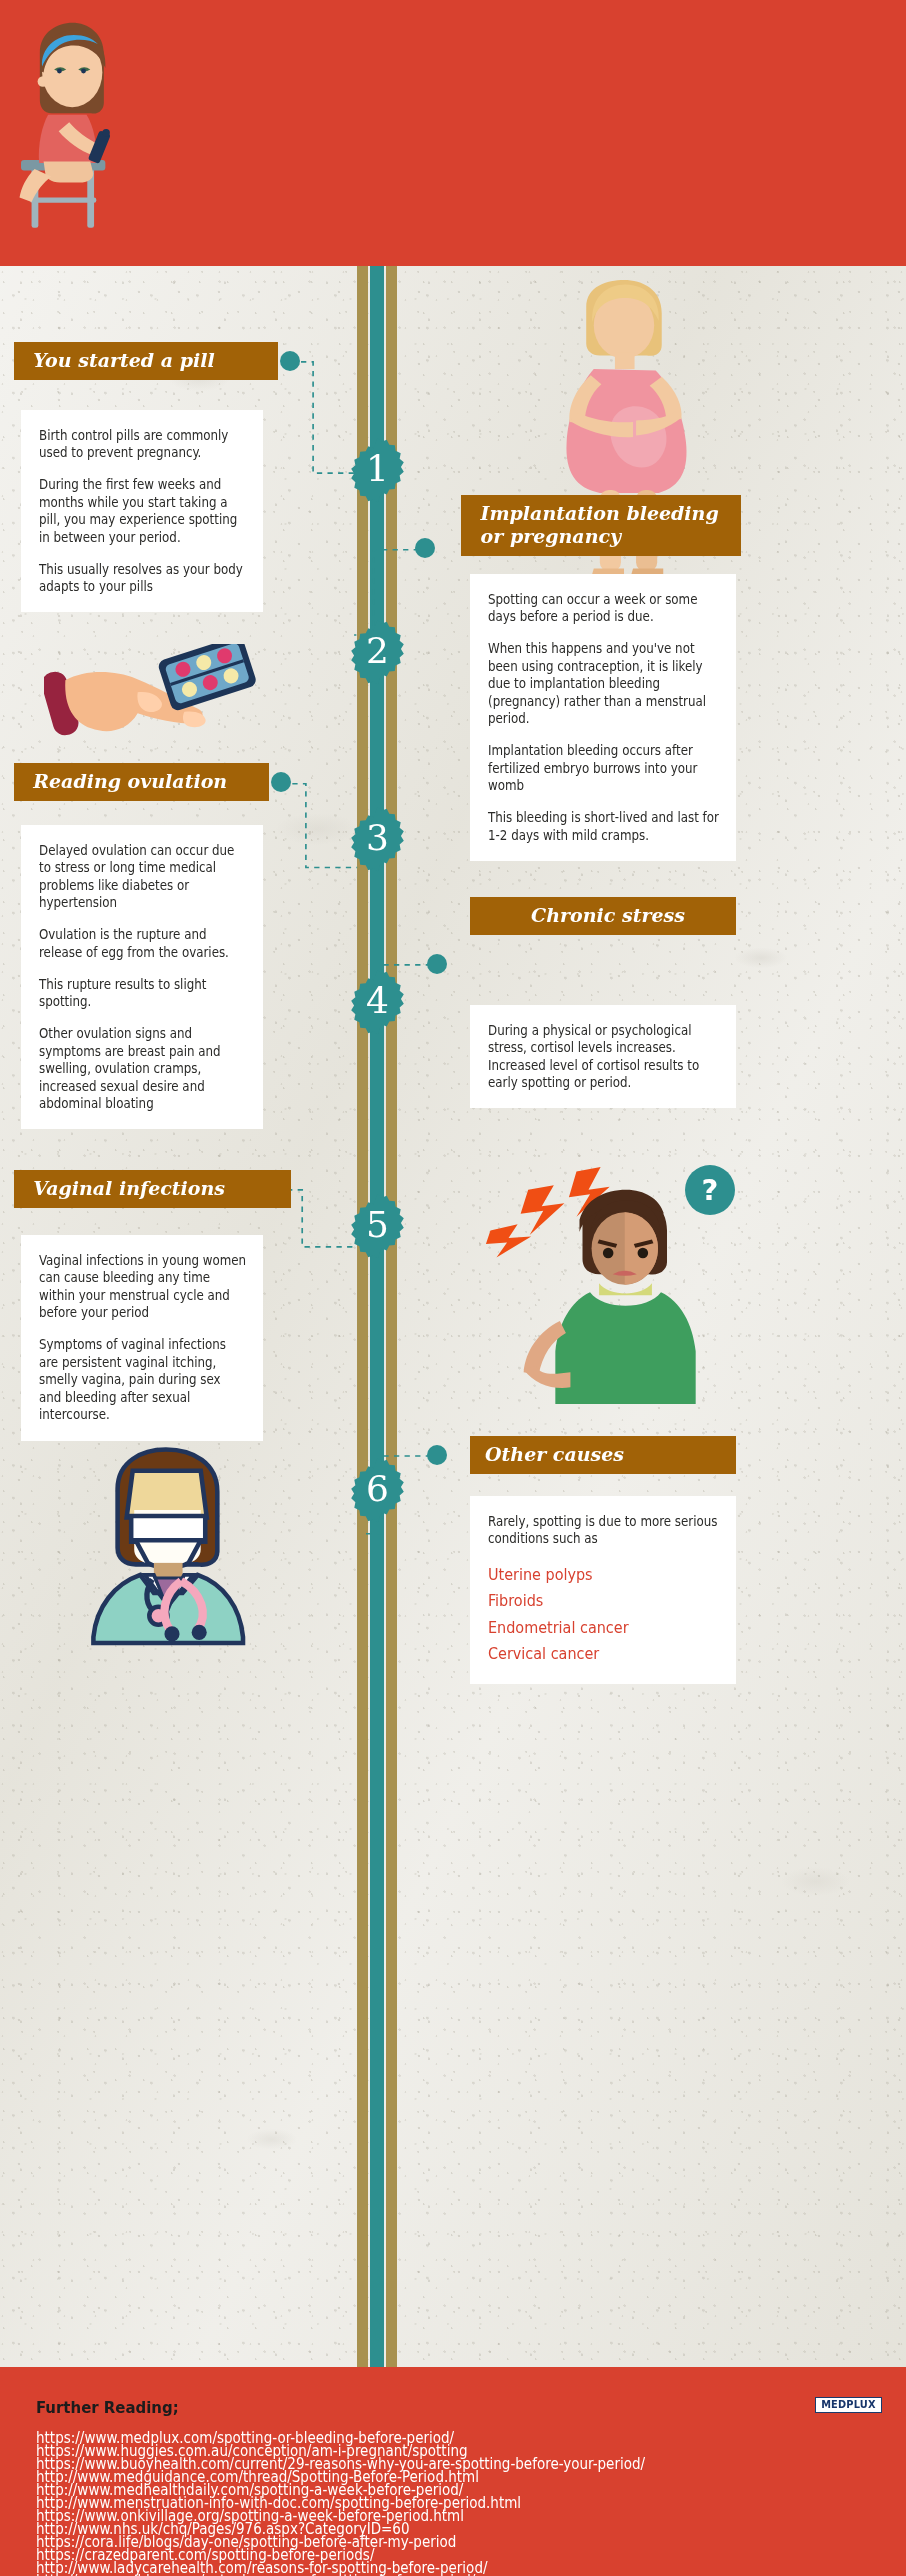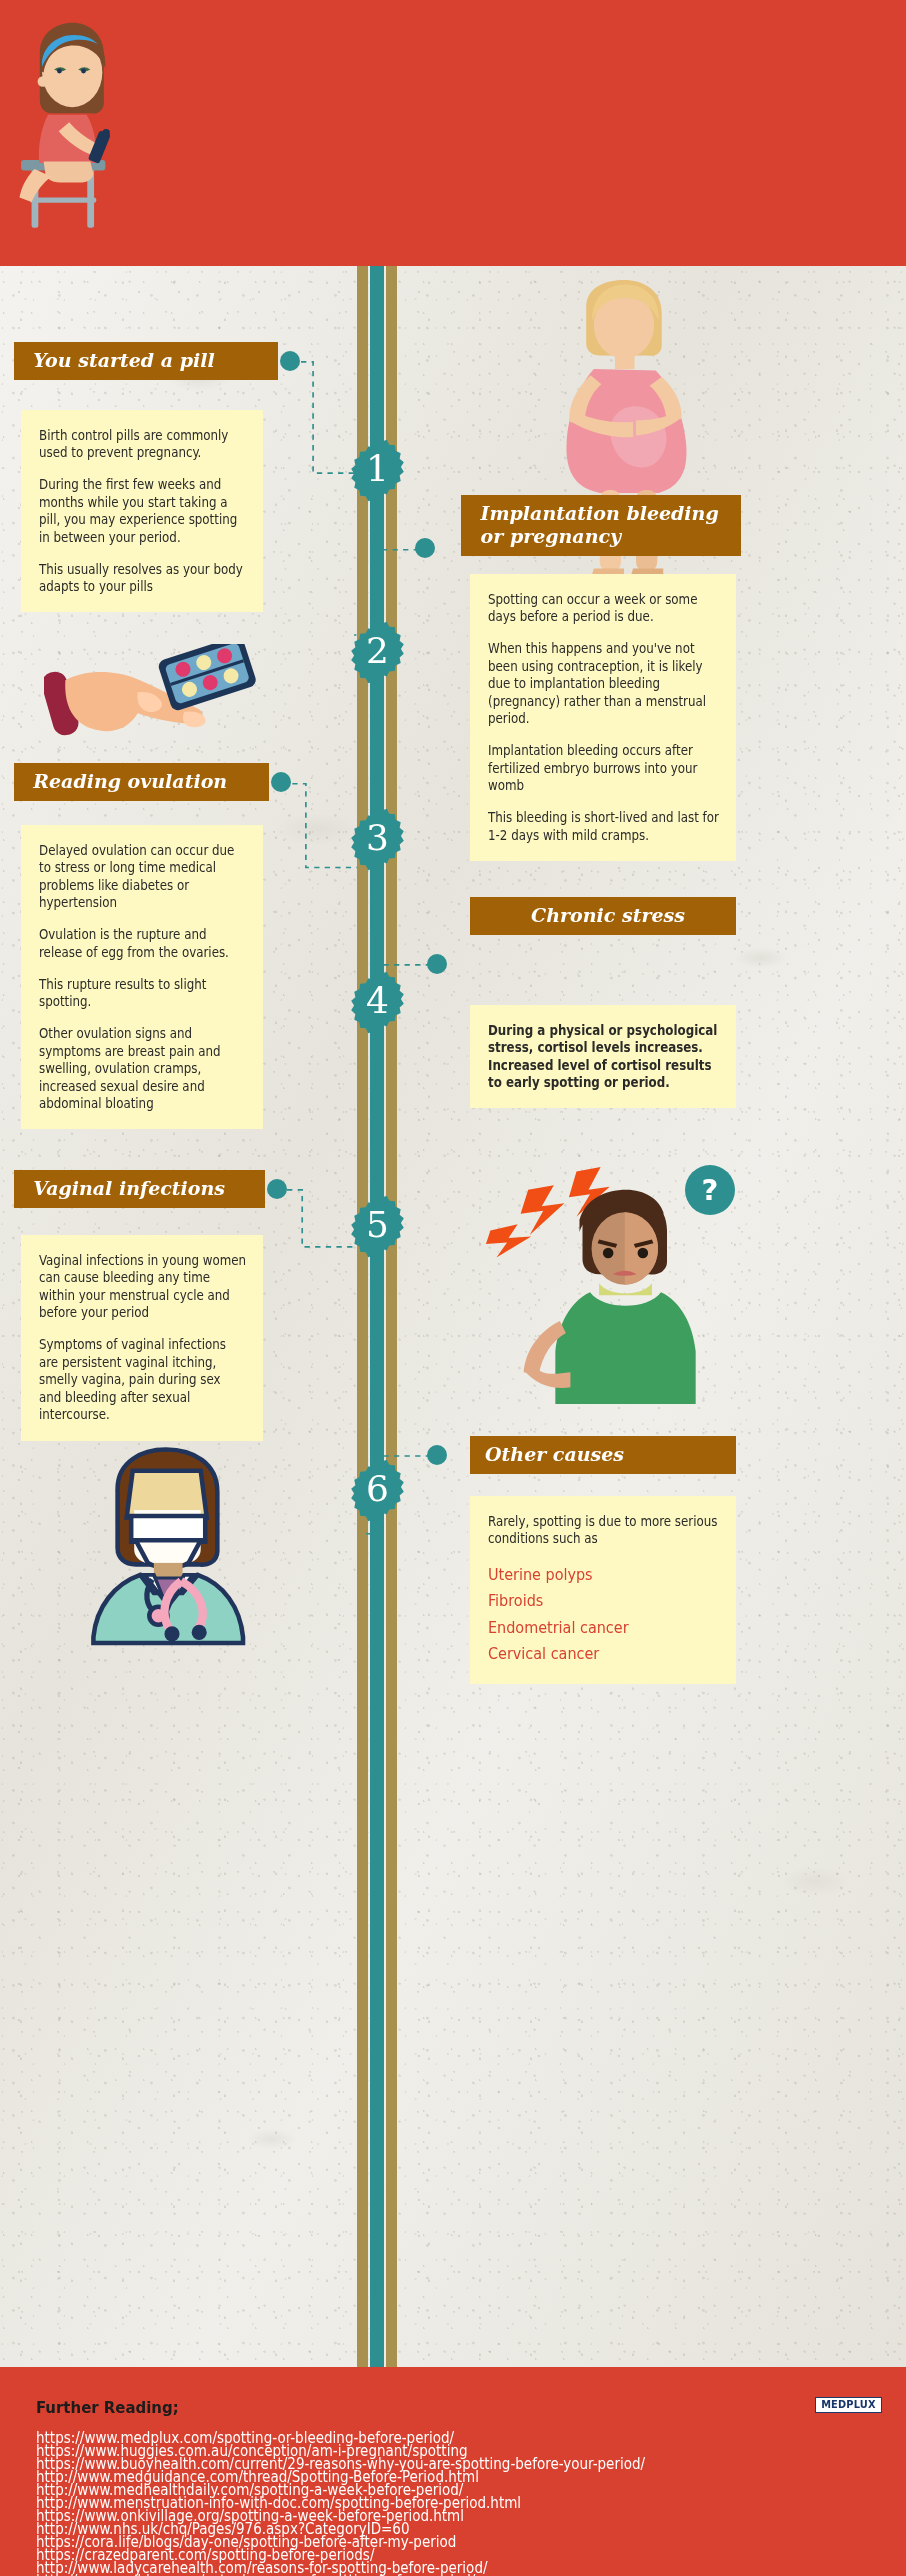--- a/index.html
+++ b/index.html
@@ -170,21 +170,21 @@
     line-height: 1.22;
     padding: 6.8px 15px 8.3px 19.6px;
     z-index: 8;
     white-space: nowrap;
   }
   .headbar.two-line { white-space: normal; }
 
   
   .panel {
     position: absolute;
-    background: #fef9c3;
+    background: #ffffff;
     color: #2a2a28;
     font-family: "DejaVu Sans Condensed", "DejaVu Sans", sans-serif;
     font-size: 13.2px;
     line-height: 1.33;
     padding: 16.6px 16.6px 16.6px 18px;
     z-index: 7;
   }
   .panel p { margin: 0 0 14.4px 0; }
   .panel p:last-child { margin-bottom: 0; }
 
@@ -459,25 +459,25 @@
     <p>This rupture results to slight spotting.</p>
     <p>Other ovulation signs and symptoms are breast pain and swelling, ovulation cramps, increased sexual desire and abdominal bloating</p>
   </div>
 
   <div class="headbar" style="left:470px; top:897px; width:266px; text-align:center; padding-left:25px;">Chronic stress</div>
   <div class="dot" style="left:427px; top:954px;"></div>
   <svg class="connector" style="left:363px; top:958px;" width="68" height="65" viewBox="0 0 90 86">
     <path d="M90,9 L26,9 L26,78 L0,78" fill="none" stroke="#2d8f8f" stroke-width="2.2" stroke-dasharray="7 7"></path>
   </svg>
 
-  <div class="panel" style="left:470px; top:1005px; width:266px;font-weight:bold;">
+  <div class="panel" style="left:470px; top:1005px; width:266px;">
     <p>During a physical or psychological stress, cortisol levels increases. Increased level of cortisol results to early spotting or period.</p>
   </div>
 
-  <div class="headbar" style="left:13.6px; top:1170px; width:251px;">Vaginal infections</div>
+  <div class="headbar" style="left:13.6px; top:1170px; width:277px;">Vaginal infections</div>
   <div class="dot" style="left:267px; top:1179px;"></div>
   <svg class="connector" style="left:287px; top:1183px;" width="73" height="70" viewBox="0 0 96 92">
     <path d="M0,9 L20,9 L20,84 L92,84" fill="none" stroke="#2d8f8f" stroke-width="2.2" stroke-dasharray="7 7"></path>
   </svg>
 
   <div class="panel" style="left:21px; top:1235px; width:242px;">
     <p>Vaginal infections in young women can cause bleeding any time within your menstrual cycle and before your period</p>
     <p>Symptoms of vaginal infections are persistent vaginal itching, smelly vagina, pain during sex and bleeding after sexual intercourse.</p>
   </div>
 

